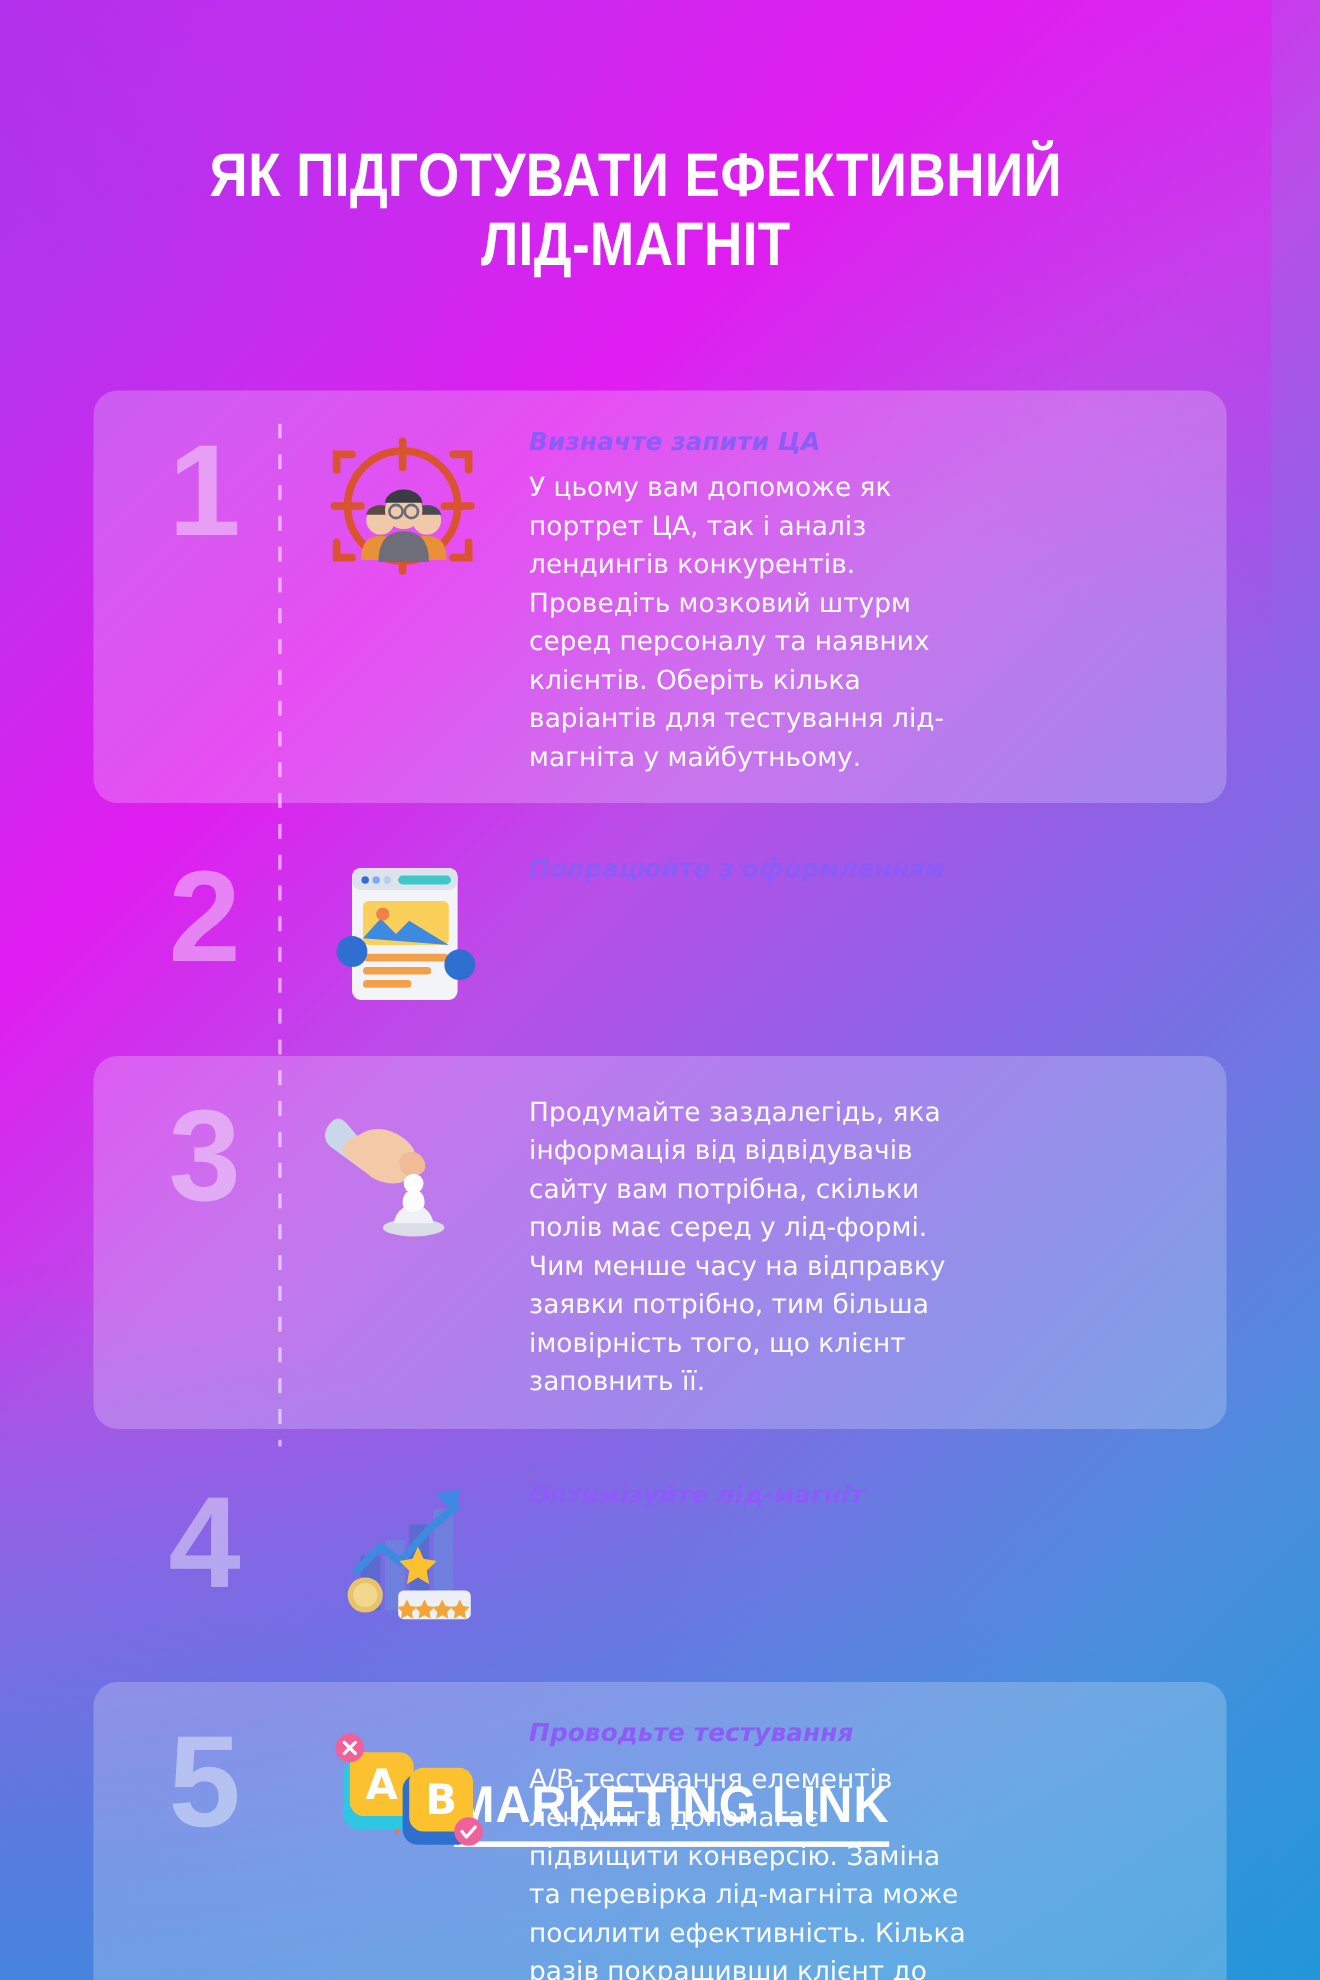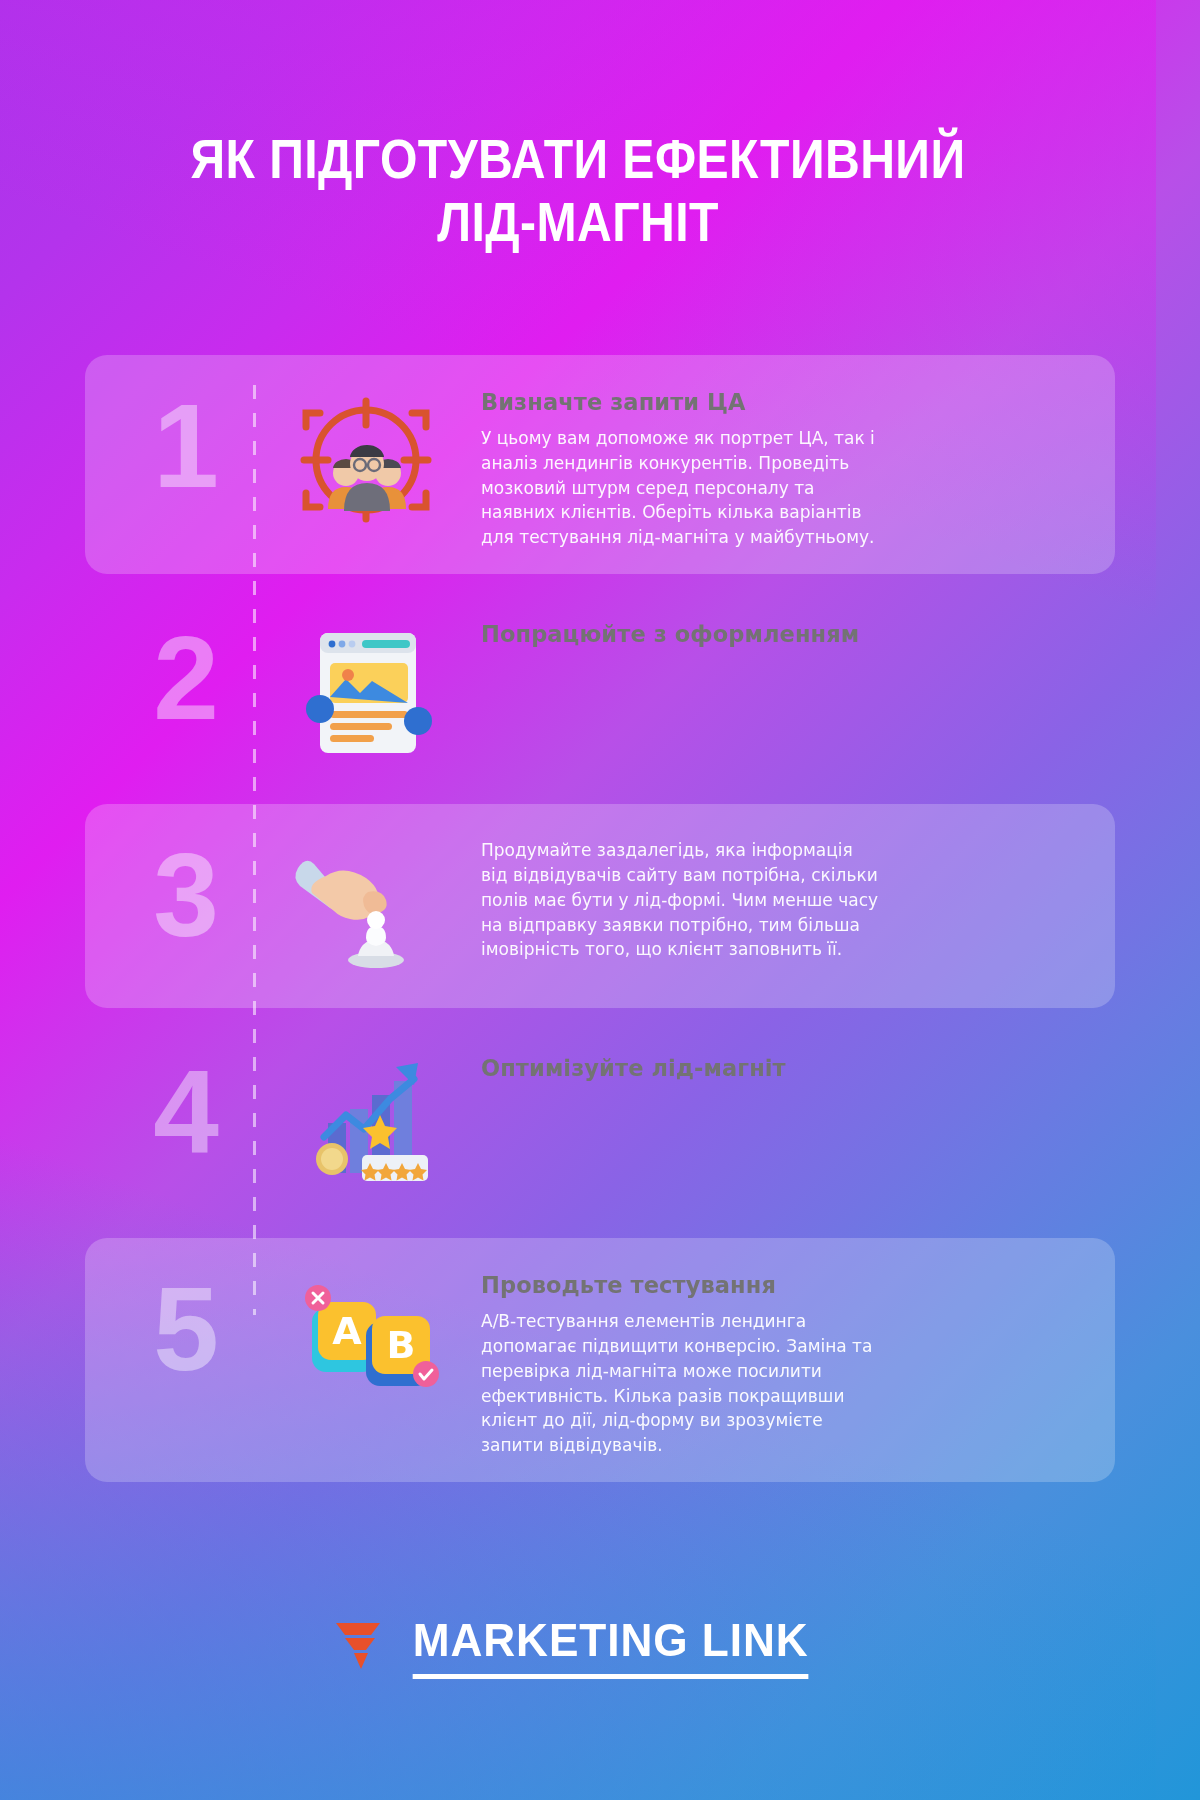--- a/index.html
+++ b/index.html
@@ -106,31 +106,32 @@
     padding-top:6px;
   }
   .icon-wrap svg { display:block; }
 
   .body {
     flex:1 1 auto;
     padding-top:10px;
     padding-left:10px;
   }
   .step-title {
-    color:#737373;
+    color:#8b5cf6;
     font-family:"DejaVu Sans","Liberation Sans",sans-serif;
     font-weight:bold;
     font-size:22.5px;
     letter-spacing:0.1px;
     margin-bottom:11px;
+    font-style:italic;
   }
   .step-text {
     color:rgba(255,255,255,0.95);
     font-family:"DejaVu Sans","Liberation Sans",sans-serif;
-    font-size:17px;
+    font-size:24px;
     line-height:1.46;
     max-width:400px;
   }
 
   
   .footer {
     position:absolute;
     bottom:0; left:0; right:0;
     height:330px;
     display:flex;
@@ -234,21 +235,21 @@
           <path d="M22 34 q-6 10 2 18 l30 22 q10 6 18 -4 l-34 -40 q-8 -8 -16 4z" fill="#c8d8ea"></path>
           <path d="M50 42 q18 -12 40 2 q18 13 10 30 q-7 15 -26 11 q-10 -2 -16 -8 l-22 -18 q-4 -10 14 -17z" fill="#f3c9a8"></path>
           <path d="M92 58 q14 -3 18 8 q3 10 -8 13 q-10 3 -14 -7 q-3 -10 4 -14z" fill="#f0bb96"></path>
           <ellipse cx="100" cy="126" rx="28" ry="8" fill="#d8dde6"></ellipse>
           <path d="M82 122 q2 -14 18 -18 q16 4 18 18 z" fill="#f0f2f6"></path>
           <path d="M90 104 q0 -12 10 -12 q10 0 10 12 q0 6 -10 8 q-10 -2 -10 -8z" fill="#fbfcfe"></path>
           <circle cx="100" cy="86" r="9" fill="#ffffff"></circle>
         </svg>
       </div>
       <div class="body">
-        <div class="step-text">Продумайте заздалегідь, яка інформація від відвідувачів сайту вам потрібна, скільки полів має бути у лід-формі. Чим менше часу на відправку заявки потрібно, тим більша імовірність того, що клієнт заповнить її.</div>
+        <div class="step-text">Продумайте заздалегідь, яка інформація від відвідувачів сайту вам потрібна, скільки полів має серед у лід-формі. Чим менше часу на відправку заявки потрібно, тим більша імовірність того, що клієнт заповнить її.</div>
       </div>
     </div>
 
     <div class="step plain">
       <div class="num">4</div>
       <div class="icon-wrap">
         <svg width="180" height="150" viewBox="0 0 180 150">
           <rect x="52" y="72" width="18" height="50" fill="#5b6bd0"></rect>
           <rect x="74" y="58" width="18" height="64" fill="#6f7fdd"></rect>
           <rect x="96" y="44" width="18" height="78" fill="#5b6bd0"></rect>

